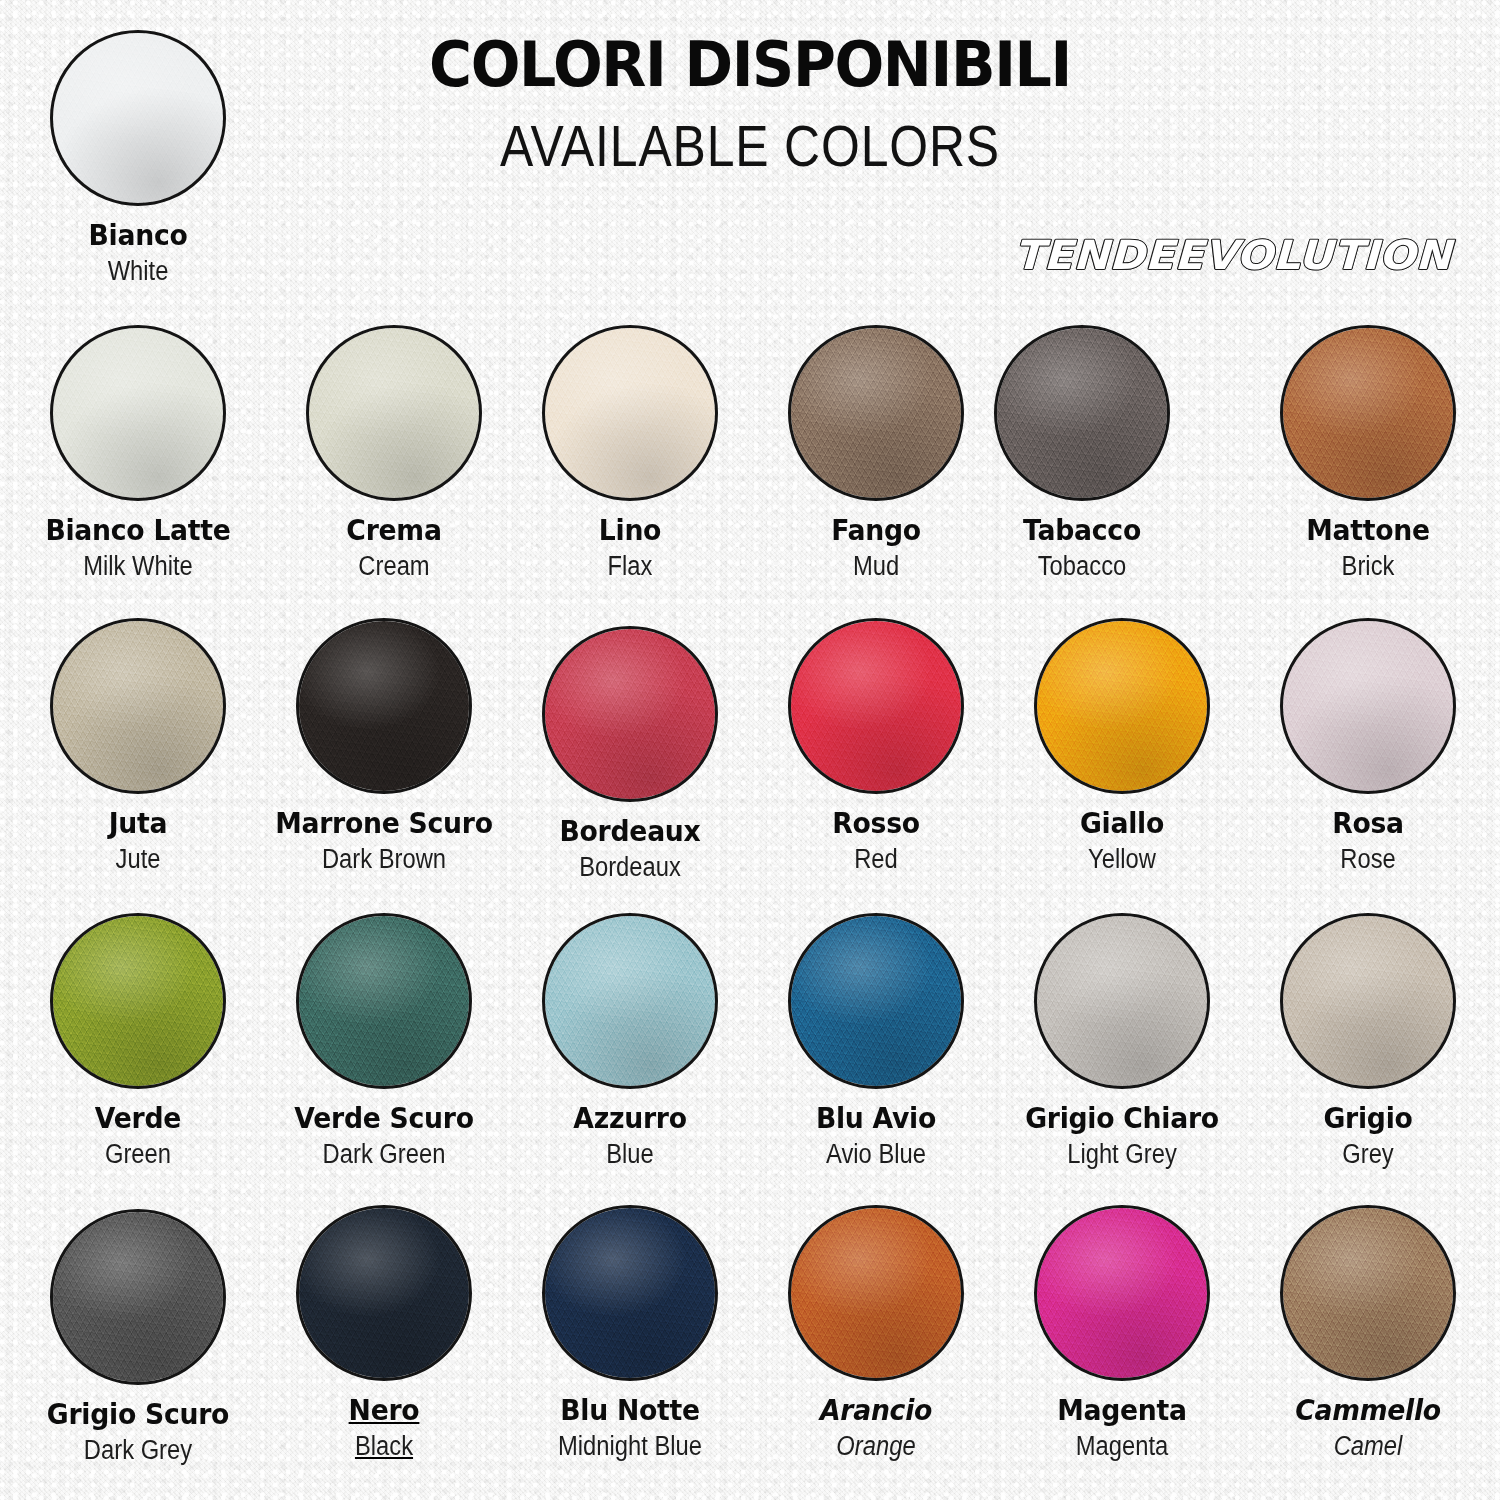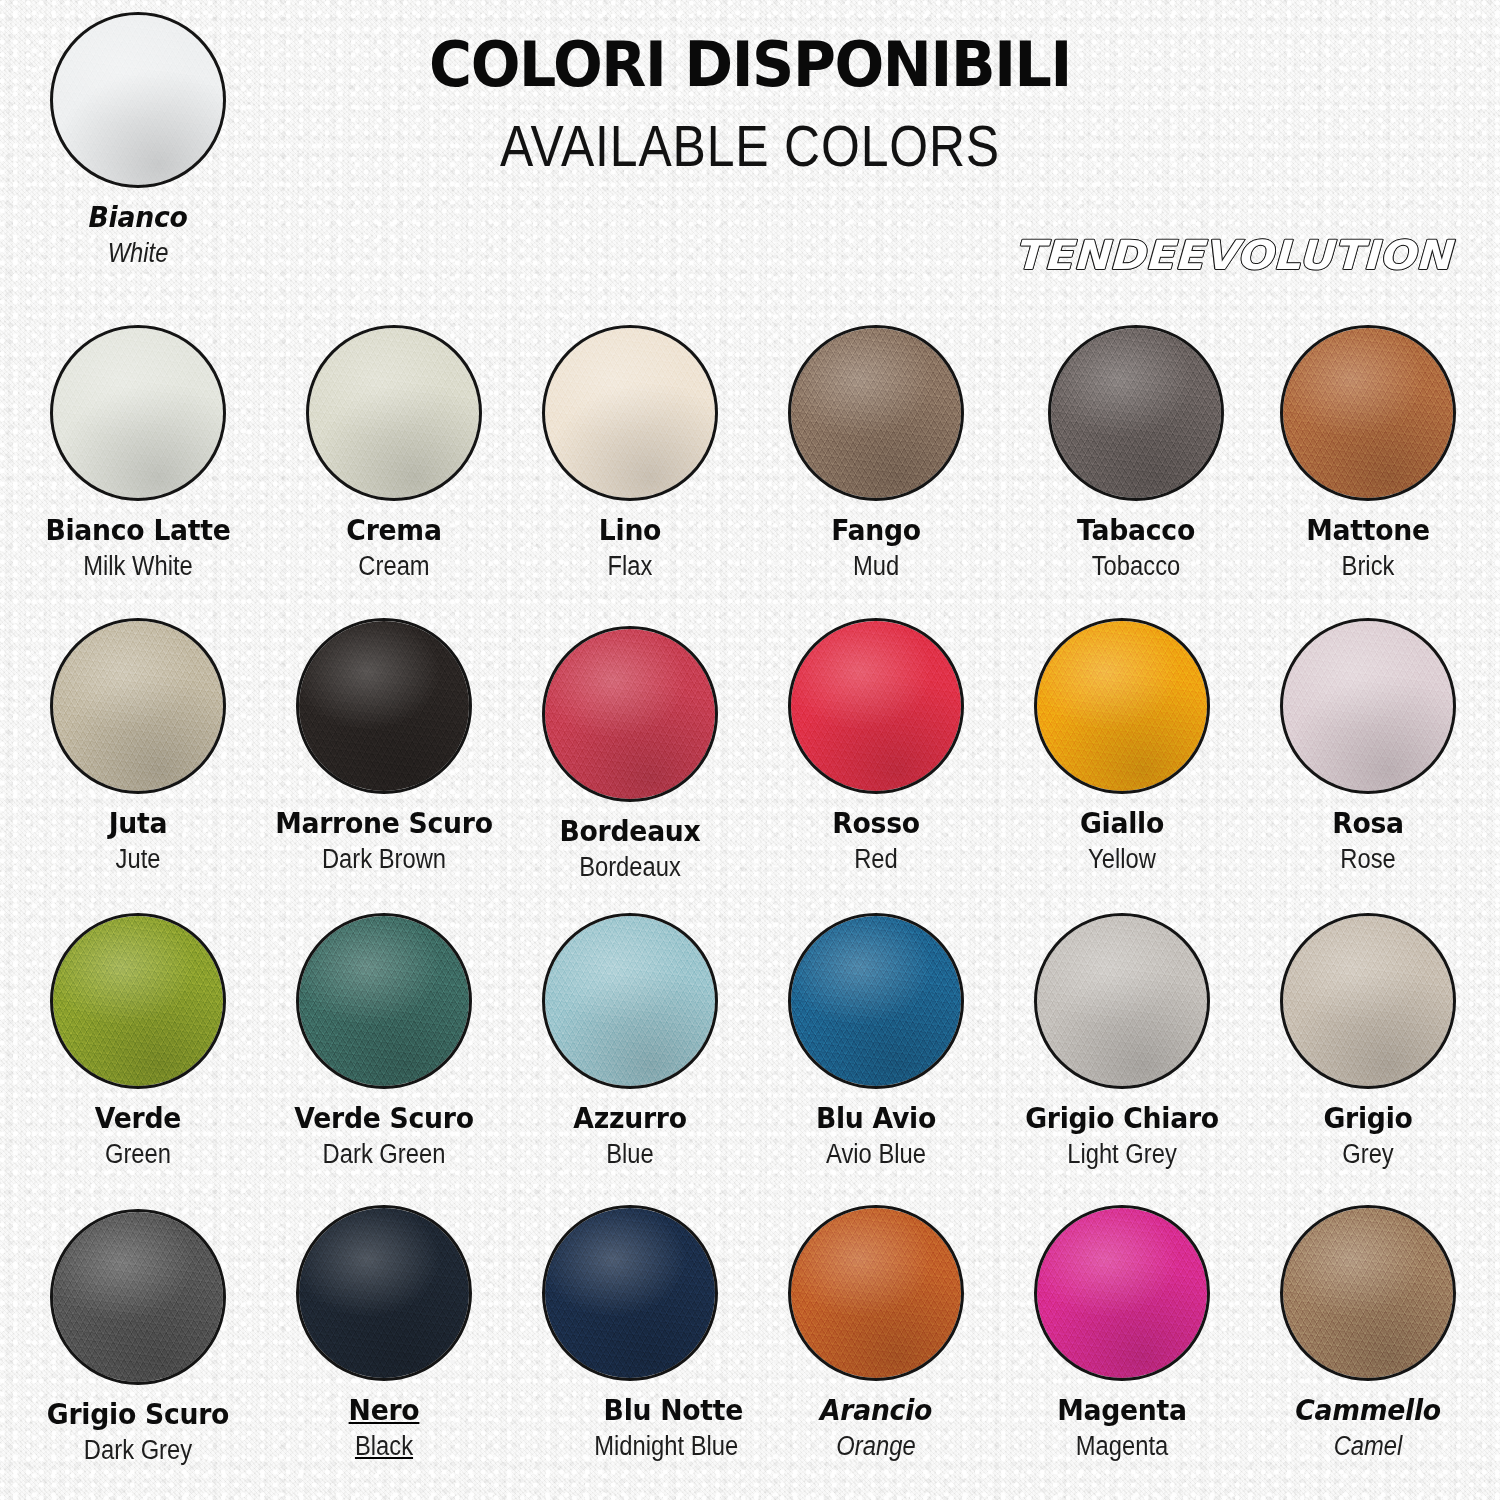--- a/index.html
+++ b/index.html
@@ -159,21 +159,21 @@
 
 <div id="page">
 
   <div id="header-title-it">COLORI DISPONIBILI</div>
 
   <div id="header-title-en">AVAILABLE COLORS</div>
 
   <div id="brand-logo">TENDEEVOLUTION</div>
 
   <div id="swatch-grid">
-      <div class="swatch" style="left: 15px; top: 12px; font-style: italic;">
+      <div class="swatch" style="left: 15px; top: 30px;">
         <div class="disc-wrap">
           <div class="disc" style="background-color: rgb(238, 240, 241);"></div>
         </div>
         <div class="label-it">Bianco</div>
         <div class="label-en">White</div>
       </div>
       <div class="swatch" style="left: 15px; top: 325px;">
         <div class="disc-wrap">
           <div class="disc" style="background-color: rgb(228, 230, 222);"></div>
         </div>
@@ -194,21 +194,21 @@
         <div class="label-it">Lino</div>
         <div class="label-en">Flax</div>
       </div>
       <div class="swatch" style="left: 753px; top: 325px;">
         <div class="disc-wrap">
           <div class="disc" style="background-color: rgb(139, 116, 98);"></div>
         </div>
         <div class="label-it">Fango</div>
         <div class="label-en">Mud</div>
       </div>
-      <div class="swatch" style="left: 1013px; top: 325px;">
+      <div class="swatch" style="left: 959px; top: 325px;">
         <div class="disc-wrap">
           <div class="disc" style="background-color: rgb(106, 98, 96);"></div>
         </div>
         <div class="label-it">Tabacco</div>
         <div class="label-en">Tobacco</div>
       </div>
       <div class="swatch" style="left: 1245px; top: 325px;">
         <div class="disc-wrap">
           <div class="disc" style="background-color: rgb(176, 108, 64);"></div>
         </div>
@@ -306,21 +306,21 @@
         <div class="label-it">Grigio Scuro</div>
         <div class="label-en">Dark Grey</div>
       </div>
       <div class="swatch" style="left: 261px; top: 1205px; text-decoration: underline;">
         <div class="disc-wrap">
           <div class="disc" style="background-color: rgb(30, 39, 51);"></div>
         </div>
         <div class="label-it">Nero</div>
         <div class="label-en">Black</div>
       </div>
-      <div class="swatch" style="left: 507px; top: 1205px; text-align: right;">
+      <div class="swatch" style="left: 507px; top: 1205px;">
         <div class="disc-wrap">
           <div class="disc" style="background-color: rgb(27, 46, 74);"></div>
         </div>
         <div class="label-it">Blu Notte</div>
         <div class="label-en">Midnight Blue</div>
       </div>
       <div class="swatch" style="left: 753px; top: 1205px; font-style: italic;">
         <div class="disc-wrap">
           <div class="disc" style="background-color: rgb(194, 96, 41);"></div>
         </div>

